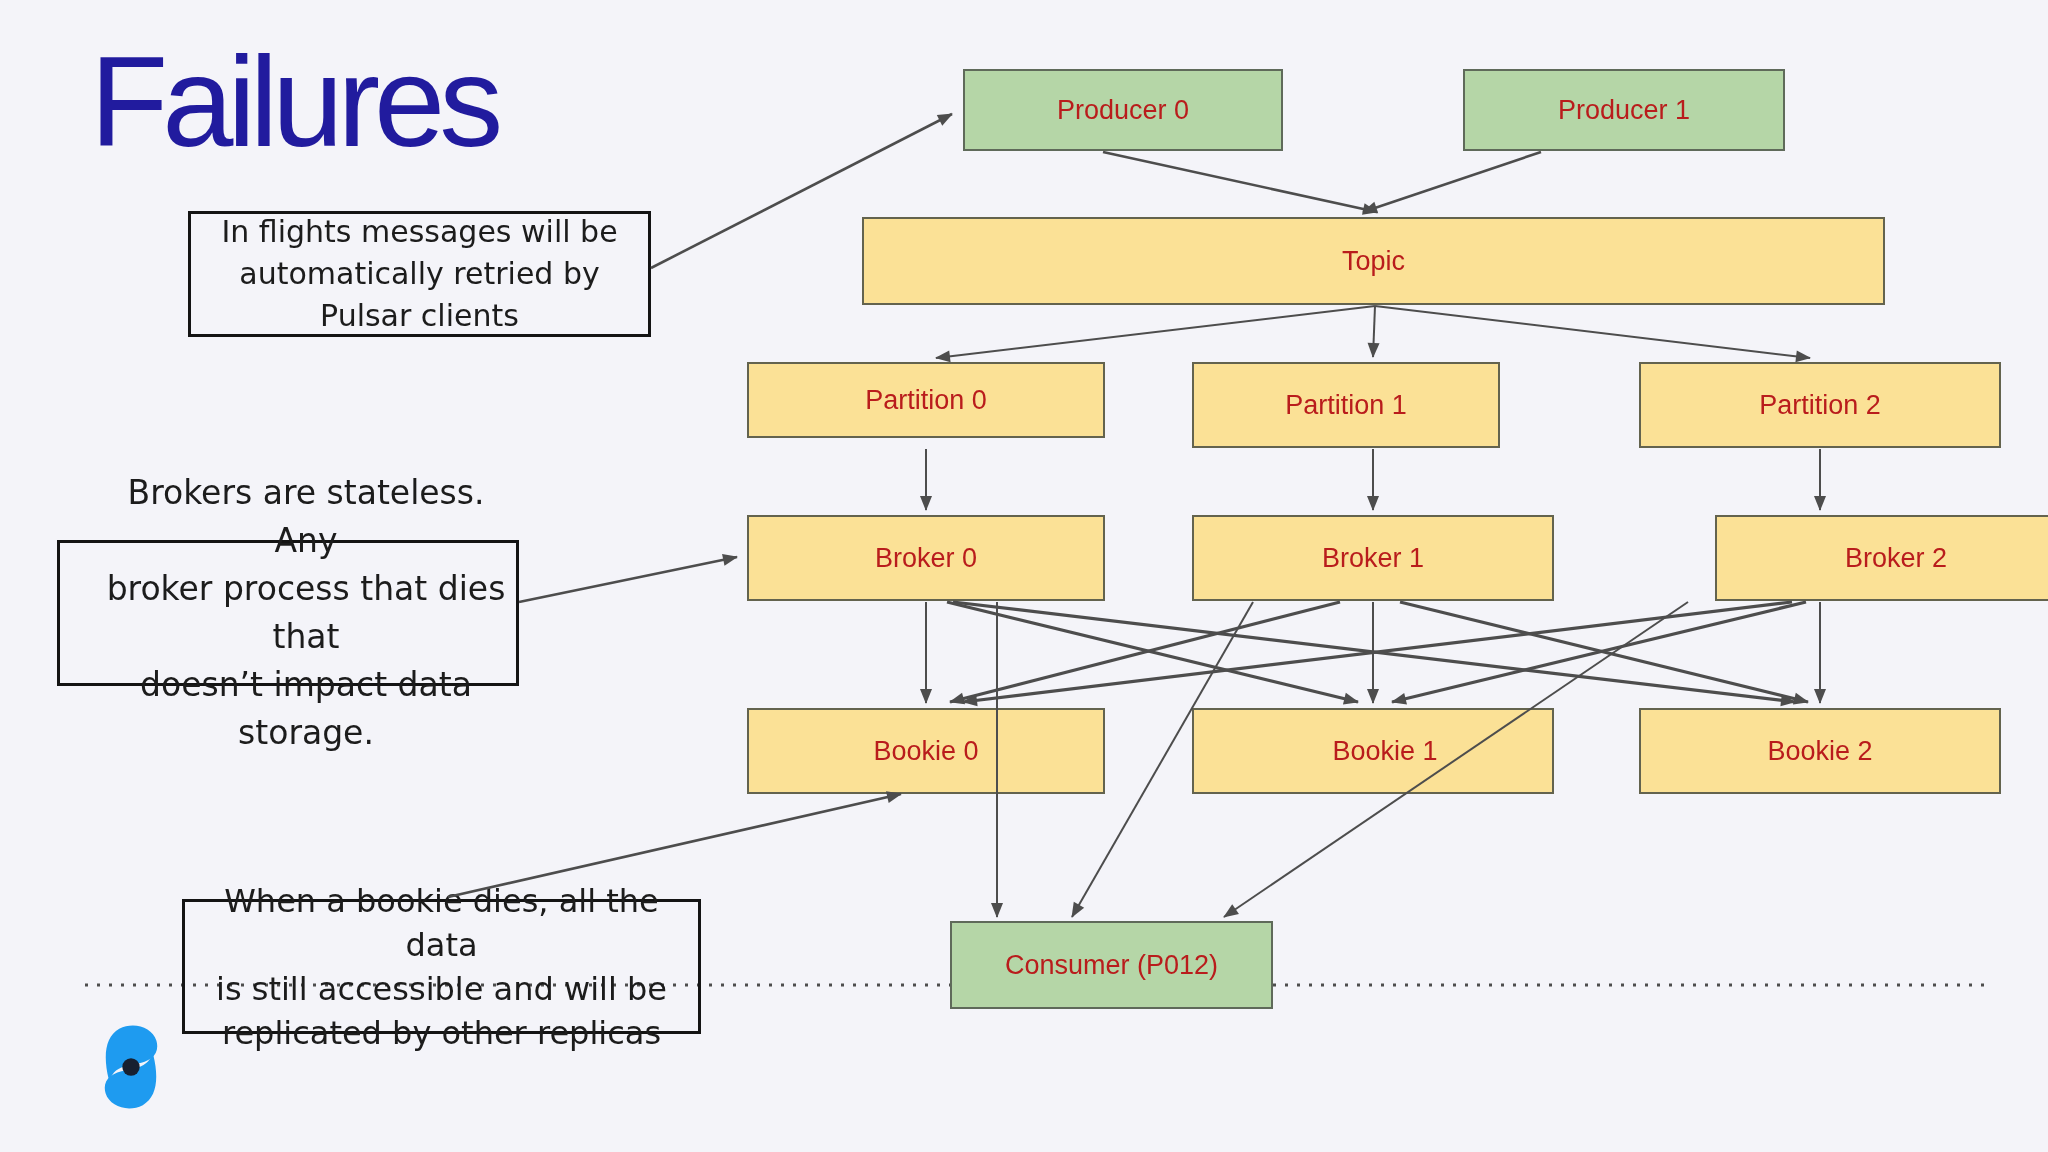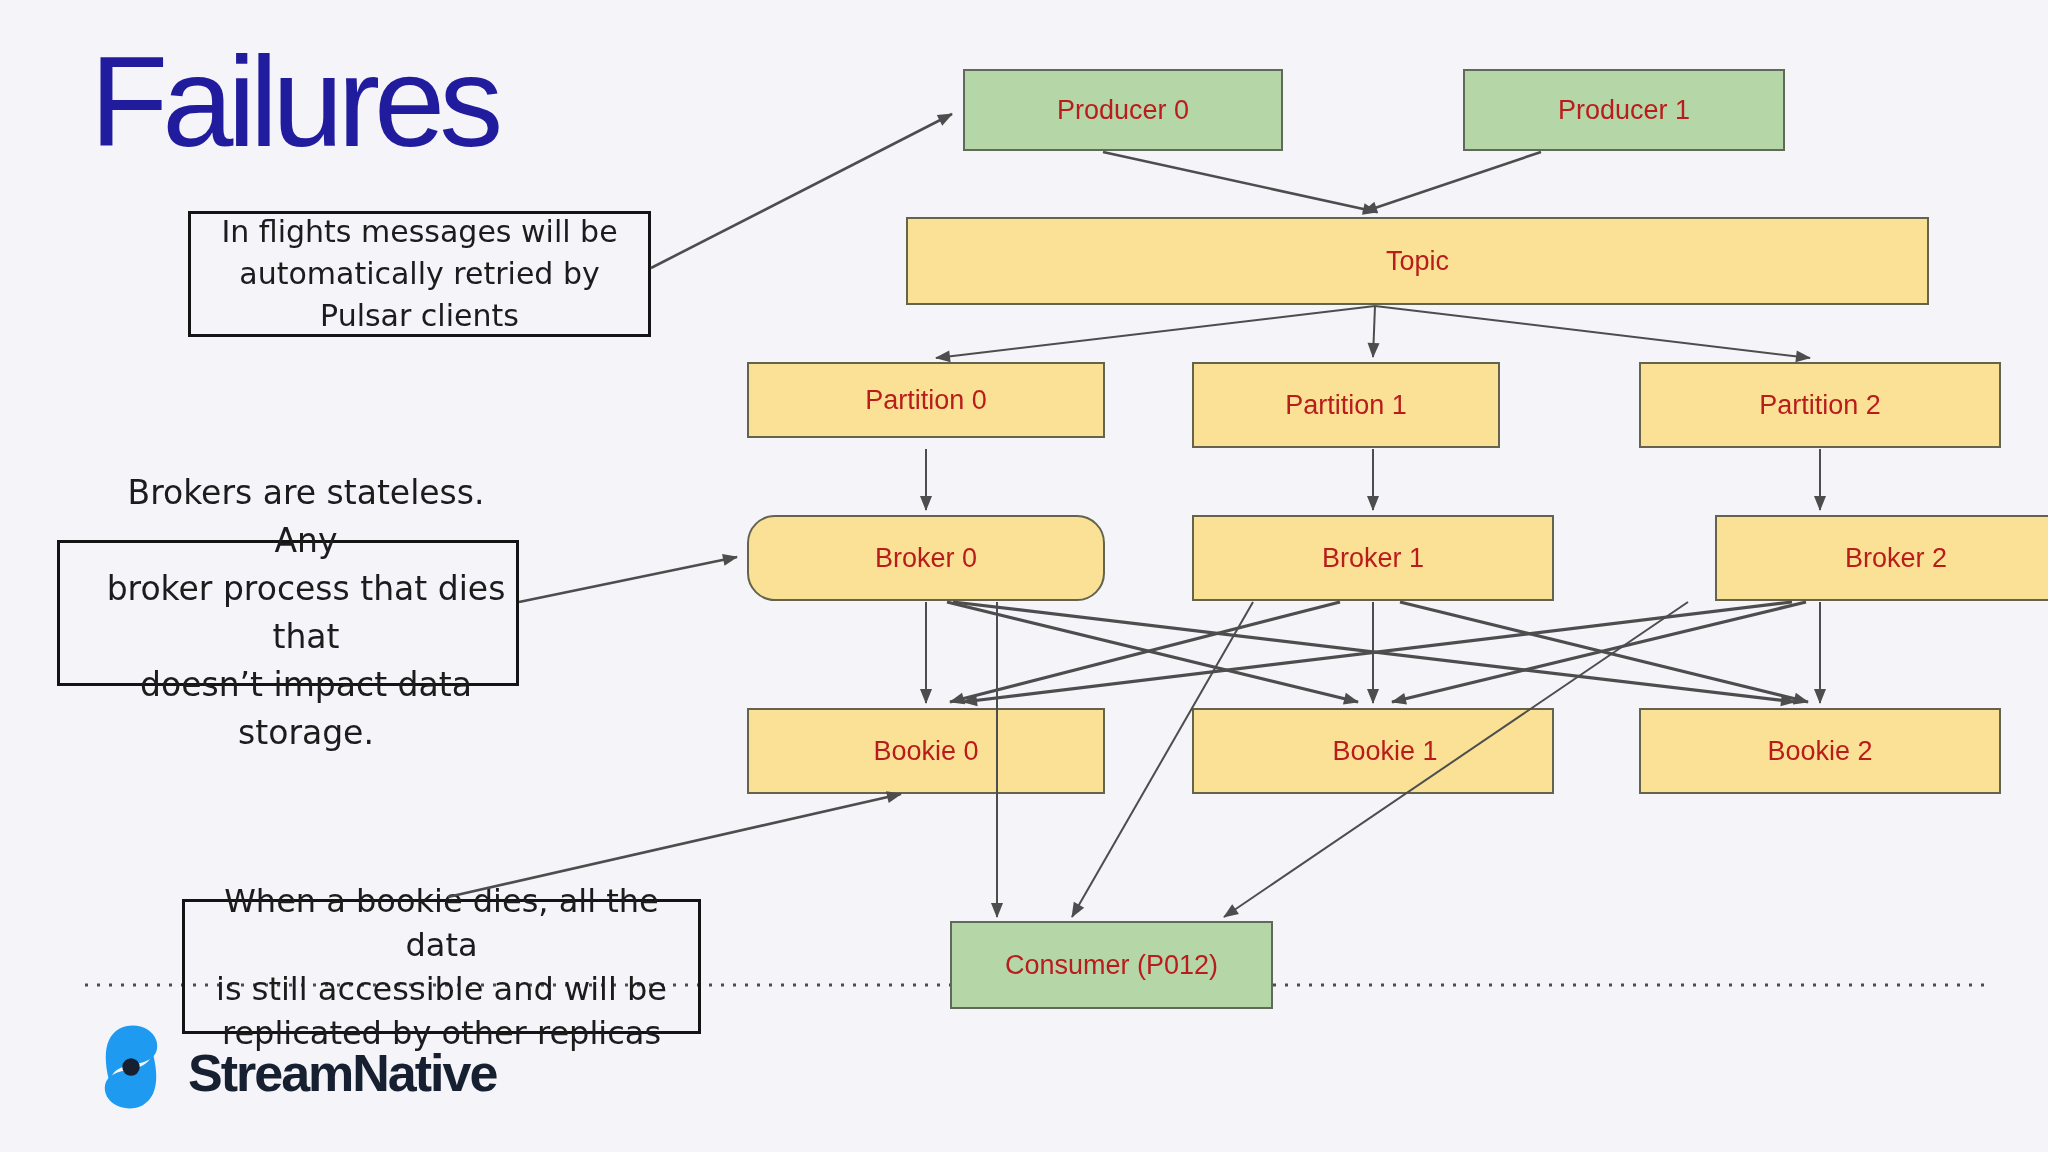--- a/index.html
+++ b/index.html
@@ -45,25 +45,25 @@
   }
   .logo .wordmark{
     margin-left:26px;margin-top:12px;
     font-size:52px;font-weight:700;letter-spacing:-2px;color:#172030;
     font-family:"Liberation Sans",sans-serif;
   }
 
   
   #node-producer-0{left:963px;top:69px;width:320px;height:82px;}
   #node-producer-1{left:1463px;top:69px;width:322px;height:82px;}
-  #node-topic{left:906px;top:217px;width:1023px;height:88px;}
+  #node-topic{left:862px;top:217px;width:1023px;height:88px;}
   #node-partition-0{left:747px;top:362px;width:358px;height:76px;}
   #node-partition-1{left:1192px;top:362px;width:308px;height:86px;}
   #node-partition-2{left:1639px;top:362px;width:362px;height:86px;}
-  #node-broker-0{left:747px;top:515px;width:358px;height:86px;border-radius:28px;}
+  #node-broker-0{left:747px;top:515px;width:358px;height:86px;}
   #node-broker-1{left:1192px;top:515px;width:362px;height:86px;}
   #node-broker-2{left:1715px;top:515px;width:362px;height:86px;}
   #node-bookie-0{left:747px;top:708px;width:358px;height:86px;}
   #node-bookie-1{left:1192px;top:708px;width:362px;height:86px;padding-left:24px;}
   #node-bookie-2{left:1639px;top:708px;width:362px;height:86px;}
   #node-consumer{left:950px;top:921px;width:323px;height:88px;}
 
   line{stroke:#4d4d4d;}
   .w2{stroke-width:2px;}
   .w25{stroke-width:2.6px;}
@@ -182,14 +182,13 @@
     <line class="w2" x1="1688" y1="602" x2="1224" y2="917" marker-end="url(#ah)"></line>
   </g>
 </svg>
 
 <div class="logo">
   <svg width="62" height="90" viewBox="0 0 100 145">
     <path d="M 14 92 C 5 55 8 24 31 11 C 54 -1 84 8 91 30 C 97 51 82 64 58 67 C 40 70 26 75 20 85 C 17 89 16 92 14 92 Z" fill="#1e9bf0"></path>
     <path d="M 14 92 C 5 55 8 24 31 11 C 54 -1 84 8 91 30 C 97 51 82 64 58 67 C 40 70 26 75 20 85 C 17 89 16 92 14 92 Z" fill="#1e9bf0" transform="rotate(180 50 72.5)"></path>
     <circle cx="50" cy="72.5" r="14" fill="#172030"></circle>
   </svg>
-  <div class="wordmark">StreamNative</div>
 </div>
 
 </body></html>

